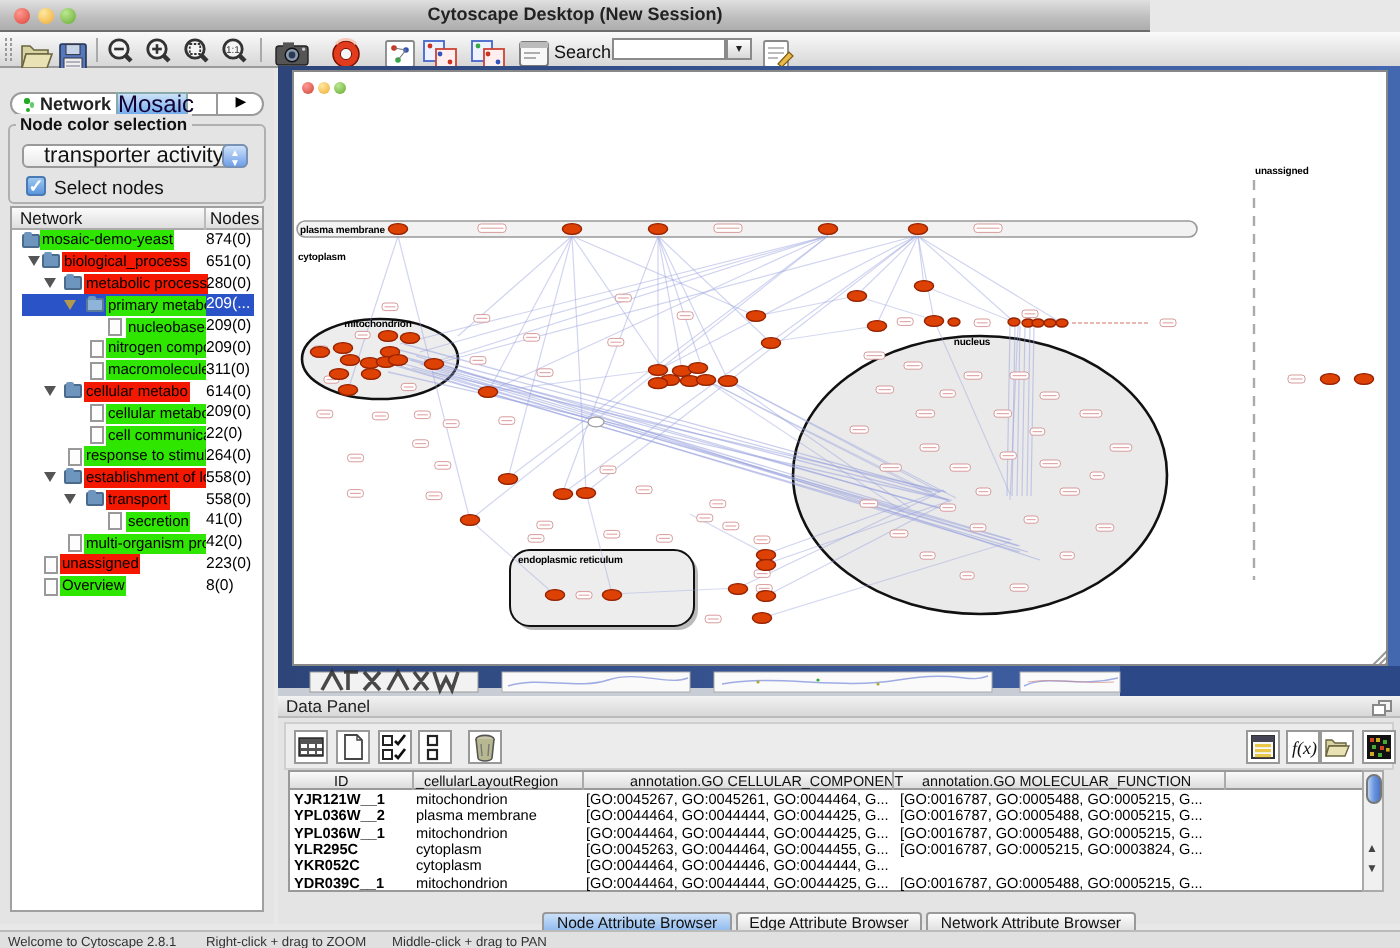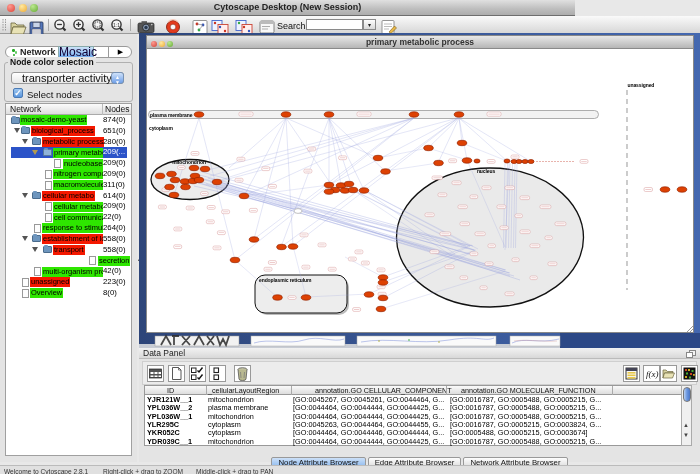--- a/index.html
+++ b/index.html
@@ -254,21 +254,21 @@
           <span class="folder" style="left:26px"></span>
           <span class="lbl r" style="left:36px;width:61px;overflow:hidden">establishment of lo</span>
           <span class="num" style="">558(0)</span>
         </div>
 <div class="trow abs" style="top:140.6px;">
           <span class="arrow" style="left:25.5px"></span>
           <span class="folder" style="left:37px"></span>
           <span class="lbl r" style="left:47px;overflow:hidden">transport</span>
           <span class="num" style="">558(0)</span>
         </div>
-<div class="trow abs" style="top:151.4px;margin-left:35px;">
+<div class="trow abs" style="top:151.4px;">
           <span class="file" style="left:48px"></span>
           <span class="lbl g" style="left:57px;overflow:hidden">secretion</span>
           <span class="num" style="">41(0)</span>
         </div>
 <div class="trow abs" style="top:162.2px;">
           <span class="file" style="left:28px"></span>
           <span class="lbl g" style="left:36px;width:61px;overflow:hidden">multi-organism pro</span>
           <span class="num" style="">42(0)</span>
         </div>
 <div class="trow abs" style="top:173.0px;">
@@ -279,23 +279,20 @@
 <div class="trow abs" style="top:183.8px;">
           <span class="file" style="left:16px"></span>
           <span class="lbl g" style="left:24px;overflow:hidden">Overview</span>
           <span class="num" style="">8(0)</span>
         </div>
       </div>
   </div>
 
   <div id="desktop" class="abs"></div>
   <div id="iwin" class="abs">
-    <div id="ititle" class="abs">
-        <div class="t">primary metabolic process</div>
-      </div>
     <div class="abs ilight" style="left:4px;background:radial-gradient(circle at 35% 30%,#ff9990,#cc4438)"></div>
     <div class="abs ilight" style="left:12px;background:radial-gradient(circle at 35% 30%,#ffe9a0,#eeaa33)"></div>
     <div class="abs ilight" style="left:20px;background:radial-gradient(circle at 35% 30%,#bbe890,#66aa33)"></div>
     <div class="abs" id="canvas" style="left:0;top:13px;width:546px;height:283px;background:#fff">
         <svg width="546" height="283" viewBox="147 49 546 283" style="position:absolute;left:0;top:0" xmlns="http://www.w3.org/2000/svg">
 <rect x="148.5" y="110.5" width="450" height="8" rx="4" fill="#f2f2f2" stroke="#999" stroke-width="0.8"></rect>
 <ellipse cx="190" cy="179.5" rx="39" ry="20" fill="#ededed" stroke="#111" stroke-width="1.3"></ellipse>
 <ellipse cx="490" cy="237.5" rx="93.5" ry="69.5" fill="#eaeaea" stroke="#111" stroke-width="1.3"></ellipse>
 <rect x="257" y="277" width="92" height="38" rx="10" fill="#555" opacity="0.4"></rect>
 <rect x="255" y="275" width="92" height="38" rx="10" fill="#ededed" stroke="#111" stroke-width="1"></rect>
@@ -699,21 +696,20 @@
 <div class="drow abs" style="top:34.9px">
             <div style="left:2px;width:58px;font-weight:bold">YLR295C</div>
             <div style="left:63px;width:82px">cytoplasm</div>
             <div style="left:148px;width:152px">[GO:0045263, GO:0044464, GO:0044455, G...</div>
             <div style="left:305px;width:162px">[GO:0016787, GO:0005215, GO:0003824, G...</div>
           </div>
 <div class="drow abs" style="top:43.2px">
             <div style="left:2px;width:58px;font-weight:bold">YKR052C</div>
             <div style="left:63px;width:82px">cytoplasm</div>
             <div style="left:148px;width:152px">[GO:0044464, GO:0044446, GO:0044444, G...</div>
-            <div style="left:305px;width:162px">[GO:0005488, GO:0005215, GO:0003674]</div>
           </div>
 <div class="drow abs" style="top:51.5px">
             <div style="left:2px;width:58px;font-weight:bold">YDR039C__1</div>
             <div style="left:63px;width:82px">mitochondrion</div>
             <div style="left:148px;width:152px">[GO:0044464, GO:0044444, GO:0044425, G...</div>
             <div style="left:305px;width:162px">[GO:0016787, GO:0005488, GO:0005215, G...</div>
           </div>
         </div>
     </div>
     <div id="dvscroll" class="abs">

